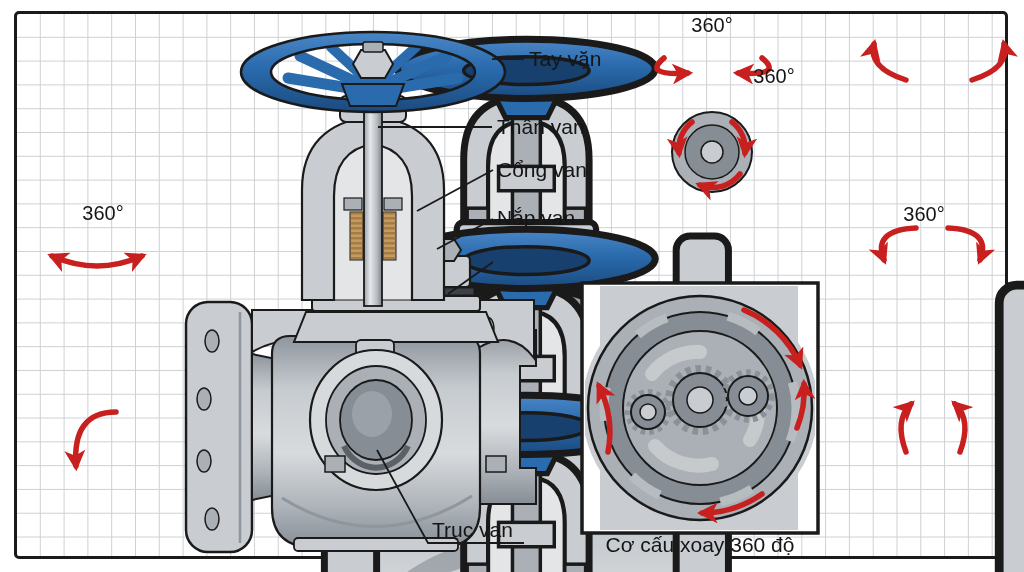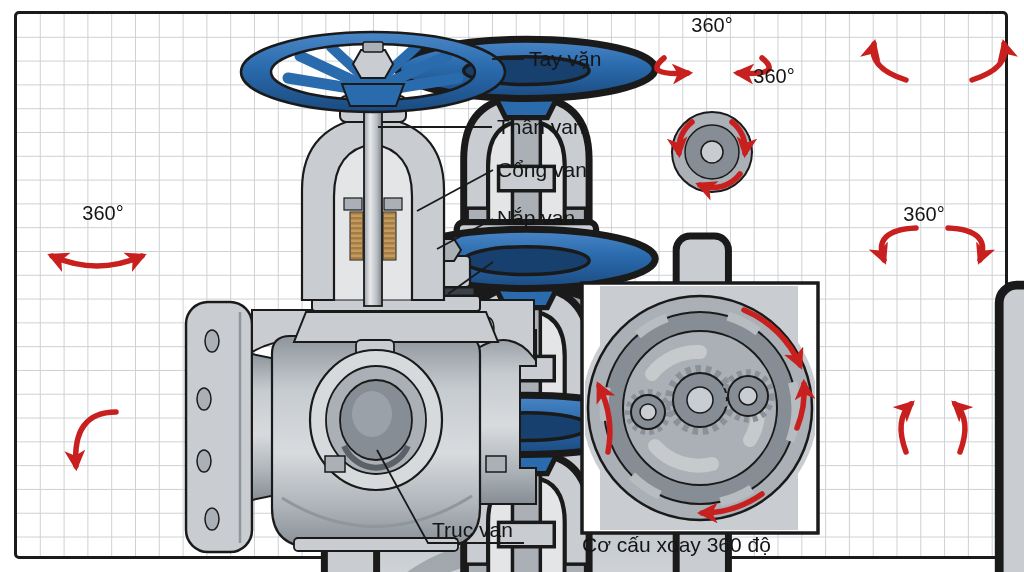--- a/index.html
+++ b/index.html
@@ -8,21 +8,21 @@
   .frame{position:absolute;left:14px;top:11px;width:988px;height:542px;
          border:3px solid var(--outline,#1a1a1a);border-radius:5px;
          background-color:#fff;
          background-image:
            linear-gradient(to right, var(--grid-line,#cdd1d4) 1px, transparent 1px),
            linear-gradient(to bottom, var(--grid-line,#cdd1d4) 1px, transparent 1px);
          background-size:23.8px 23.8px;background-position:-1px -1px;}
   svg.art{position:absolute;left:0;top:0;width:1024px;height:572px;z-index:1;}
   .lbl{position:absolute;z-index:2;color:#151515;font-size:21px;line-height:24px;white-space:nowrap;}
   .badge{font-size:20px;text-align:center;}
-  .caption{text-align:left;}
+  .caption{text-align:center;}
   
   .oline{stroke:var(--outline,#1a1a1a);}
   .f-gray{fill:var(--body-gray,#c9cdd1);}
   .f-mid{fill:var(--body-mid,#aab0b6);}
   .f-dark{fill:var(--body-dark,#868d94);}
   .f-light{fill:var(--body-light,#e3e5e7);}
   .f-blue{fill:var(--handwheel-blue,#2a6bad);}
   .arrow{stroke:var(--arrow-red,#c8201f);fill:none;stroke-width:5.5;stroke-linecap:round;}
   .leader{stroke:var(--outline,#1a1a1a);stroke-width:1.8;fill:none;}
   .spoke{stroke:var(--handwheel-blue,#2a6bad);fill:none;stroke-linecap:round;}

